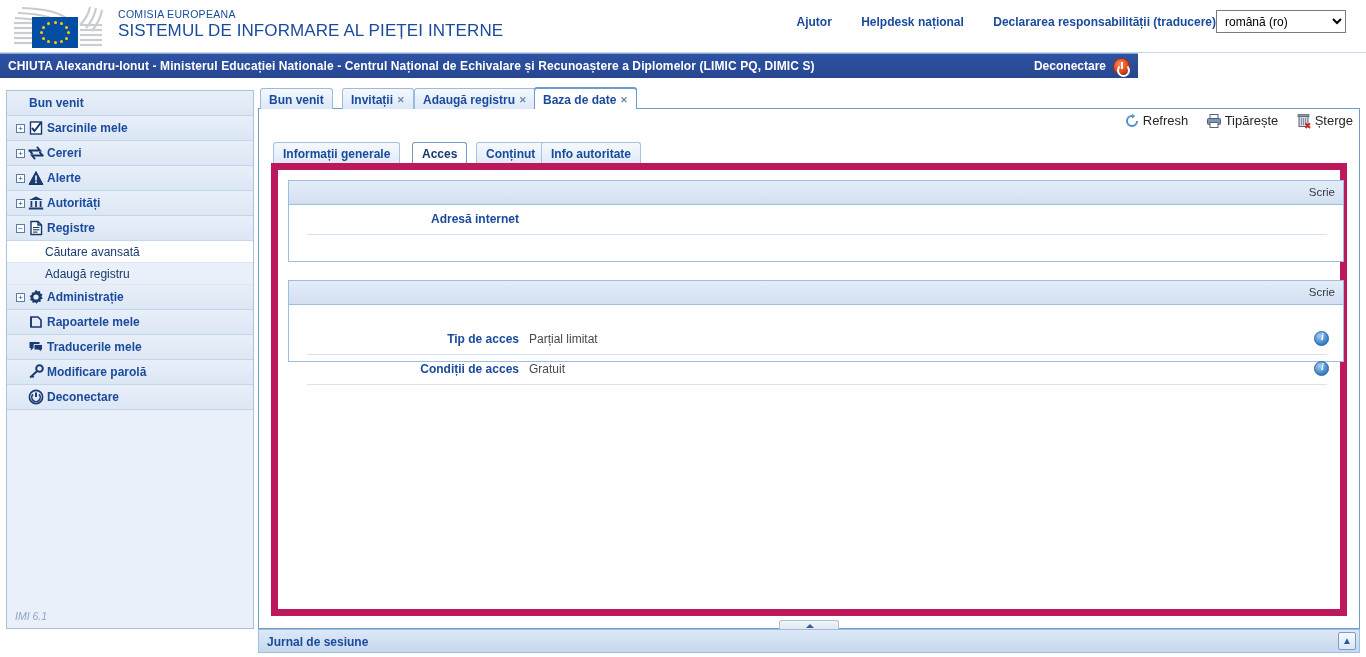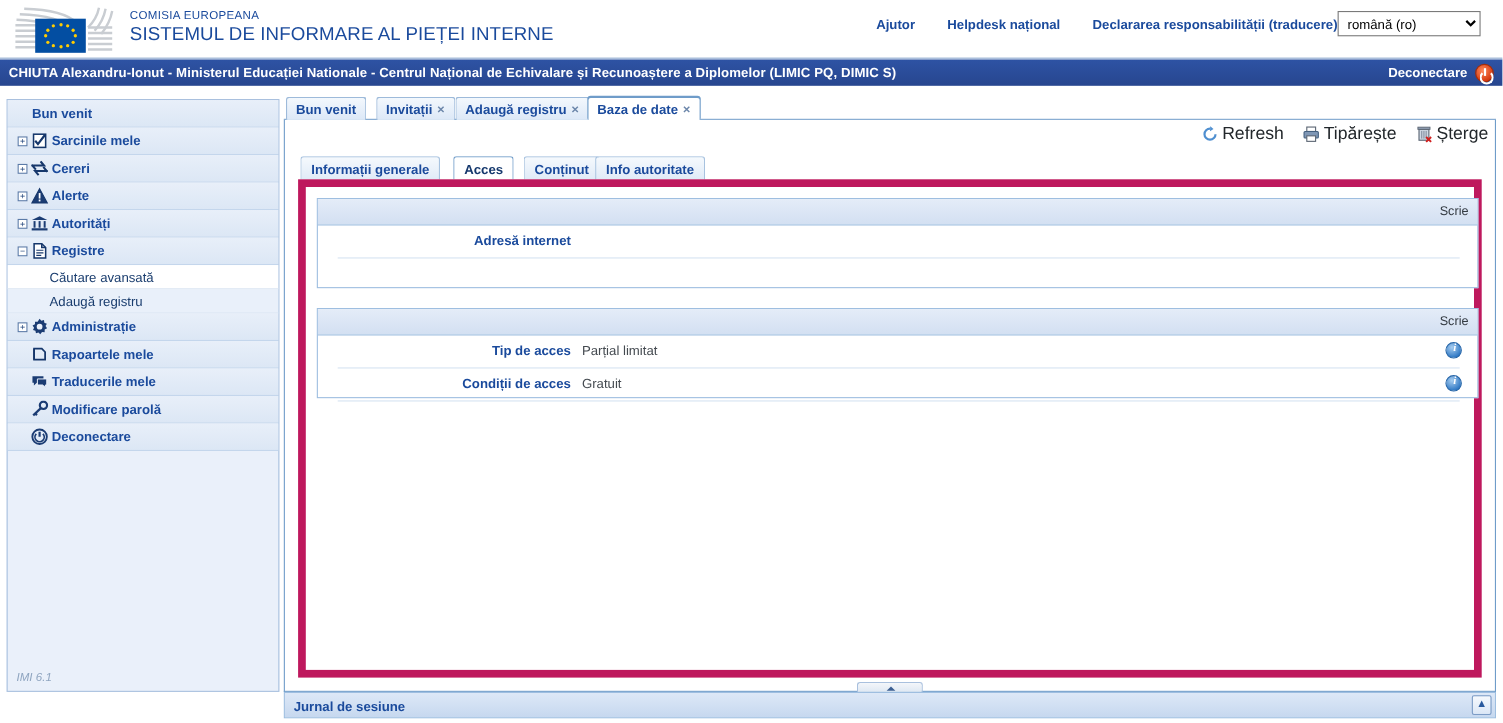--- a/index.html
+++ b/index.html
@@ -43,21 +43,21 @@
   }
   .lang-select {
     position: absolute; right: 20px; top: 10px; width: 130px; height: 23px;
     border: 1px solid #7a7a7a; background: #ffffff;
     font-size: 12px; font-family: "Liberation Sans", sans-serif;
     padding: 1px 2px 1px 4px; color: #000;
   }
 
   
   .userbar {
-    position: absolute; left: 0; top: 53px; width: 1366px; height: 25px;
+    position: absolute; left: 0; top: 53px; width: 1138px; height: 25px;
     background: linear-gradient(to bottom, #2e53a4 0%, #27468f 100%);
     border-top: 1px solid #8fa8d0;
     color: #ffffff;
   }
   .userbar .who {
     position: absolute; left: 8px; top: 5px;
     font-size: 12px; font-weight: bold; color: #ffffff;
     letter-spacing: 0.1px;
   }
   .userbar .logout {
@@ -159,21 +159,21 @@
   }
 
   .panel {
     position: absolute; left: 0; top: 21px; width: 1102px; height: 520px;
     background: #ffffff; border: 1px solid #6f9cc9; border-top: none;
   }
   .panel-toolbar {
     position: absolute; right: 6px; top: 4px; height: 22px; white-space: nowrap;
   }
   .tbtn {
-    display: inline-block; margin-left: 14px; font-size: 16px; color: #22272b;
+    display: inline-block; margin-left: 14px; font-size: 13px; color: #22272b;
     cursor: pointer; vertical-align: middle;
   }
   .tbtn .ico { display: inline-block; width: 16px; height: 16px; vertical-align: -4px; margin-right: 3px; }
 
   .inner-tabs { position: absolute; left: 14px; top: 33px; height: 22px; }
   .itab {
     position: absolute; top: 0; height: 22px;
     background: linear-gradient(to bottom,#f5f9fd,#dfeaf7);
     border: 1px solid #a7c2df; border-bottom: none; border-radius: 3px 3px 0 0;
     font-size: 12px; font-weight: bold; color: #1a4a9c;
@@ -536,21 +536,21 @@
             </span>
             <span class="fval"></span>
             <span class="rowline"></span>
           </div>
         </div>
 
         <div class="fpanel" style="top:110px;height:82px;">
           <div class="fphead">
             <span class="scrie">Scrie</span>
           </div>
-          <div class="frow" style="margin-top:0;">
+          <div class="frow" style="margin-top:20px;">
             <span class="lblwrap">
               <span class="ft">Tip de acces</span>
             </span>
             <span class="fval">Parțial limitat</span>
             <span class="info-icon">
                 <span>i</span>
               </span>
             <span class="rowline"></span>
           </div>
           <div class="frow">

